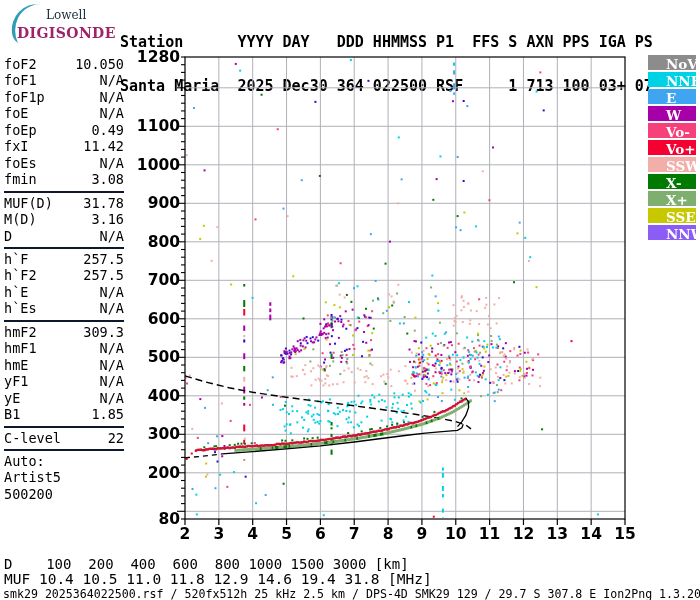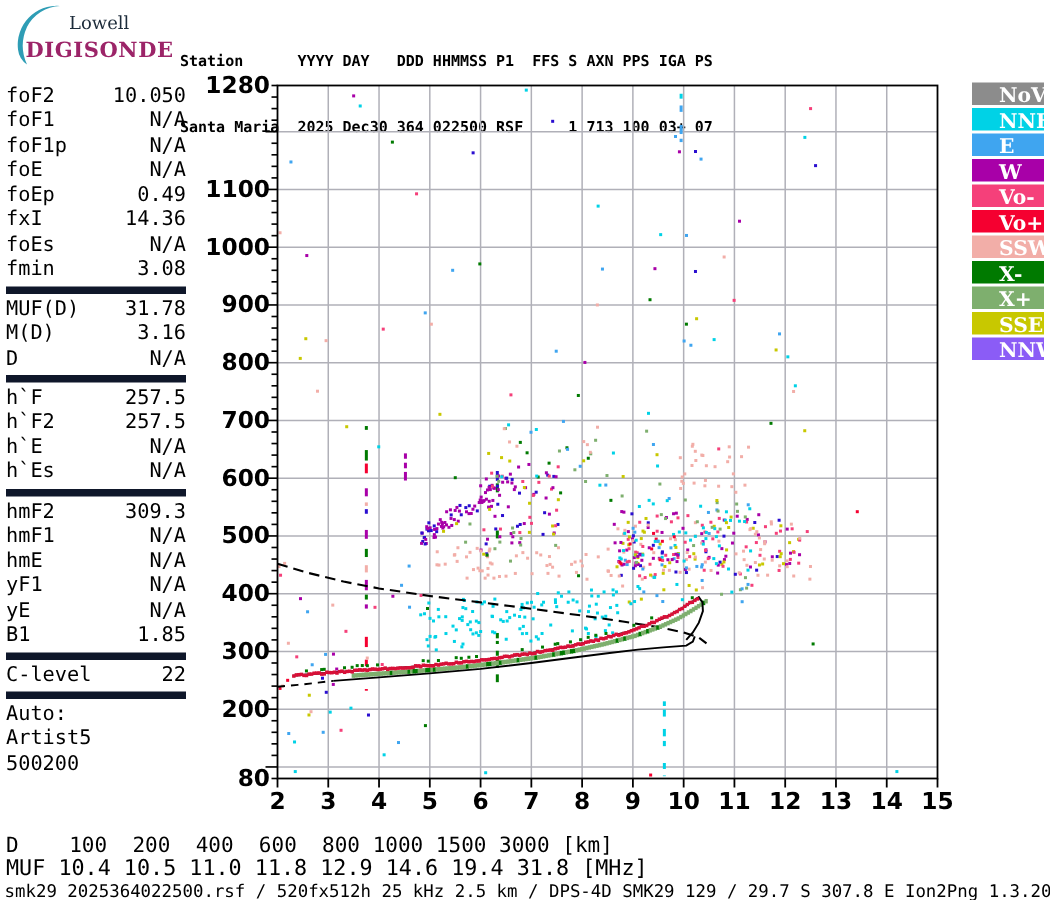--- a/index.html
+++ b/index.html
@@ -1,22 +1,22 @@
 <!DOCTYPE html>
 <html><head>
 <meta charset="utf-8">
 <style>
   html,body{margin:0;padding:0;background:#fff;}
   #stage{position:relative;width:700px;height:600px;background:#fff;overflow:hidden;
          font-family:"DejaVu Sans Mono","Liberation Mono",monospace;color:#000;}
   #logo{position:absolute;left:4px;top:2px;width:112px;height:46px;}
-  #header{position:absolute;left:120px;top:6px;font-weight:bold;font-size:10px;
+  #header{position:absolute;left:120px;top:6px;font-weight:bold;font-size:15px;
           line-height:14.5px;white-space:pre;}
   #params{position:absolute;left:4px;top:56px;width:120px;font-size:13.5px;}
-  .pgroup{border-bottom:5px solid #0f172a;padding-bottom:3px;margin-bottom:2px;}
+  .pgroup{border-bottom:2px solid #0f172a;padding-bottom:3px;margin-bottom:2px;}
   .pgroup.last{border-bottom:none;}
   .prow{display:flex;justify-content:space-between;line-height:16.45px;white-space:pre;}
   .plabel{text-align:left;}
   .pval{text-align:right;}
   #legend{position:absolute;left:648px;top:55px;width:48px;}
   .lgitem{height:15px;margin-bottom:2px;color:#fff;
           font-family:"DejaVu Serif","Liberation Serif",serif;
           font-weight:bold;font-size:13.5px;line-height:18px;padding-left:18px;box-sizing:border-box;}
   #plot-svg{position:absolute;left:0;top:0;}
   #d-row{position:absolute;left:4px;top:556px;font-size:14px;white-space:pre;text-align:center;}
@@ -41,21 +41,21 @@
     <div>Santa Maria  2025 Dec30 364 022500 RSF     1 713 100 03+ 07</div>
   </div>
 
   <div id="params">
       <div class="pgroup">
         <div class="prow"><span class="plabel">foF2</span><span class="pval">10.050</span></div>
         <div class="prow"><span class="plabel">foF1</span><span class="pval">N/A</span></div>
         <div class="prow"><span class="plabel">foF1p</span><span class="pval">N/A</span></div>
         <div class="prow"><span class="plabel">foE</span><span class="pval">N/A</span></div>
         <div class="prow"><span class="plabel">foEp</span><span class="pval">0.49</span></div>
-        <div class="prow"><span class="plabel">fxI</span><span class="pval">14.36</span></div>
+        <div class="prow"><span class="plabel">fxI</span><span class="pval">11.42</span></div>
         <div class="prow"><span class="plabel">foEs</span><span class="pval">N/A</span></div>
         <div class="prow"><span class="plabel">fmin</span><span class="pval">3.08</span></div>
       </div>
       <div class="pgroup">
         <div class="prow"><span class="plabel">MUF(D)</span><span class="pval">31.78</span></div>
         <div class="prow"><span class="plabel">M(D)</span><span class="pval">3.16</span></div>
         <div class="prow"><span class="plabel">D</span><span class="pval">N/A</span></div>
       </div>
       <div class="pgroup">
         <div class="prow"><span class="plabel">h`F</span><span class="pval">257.5</span></div>

